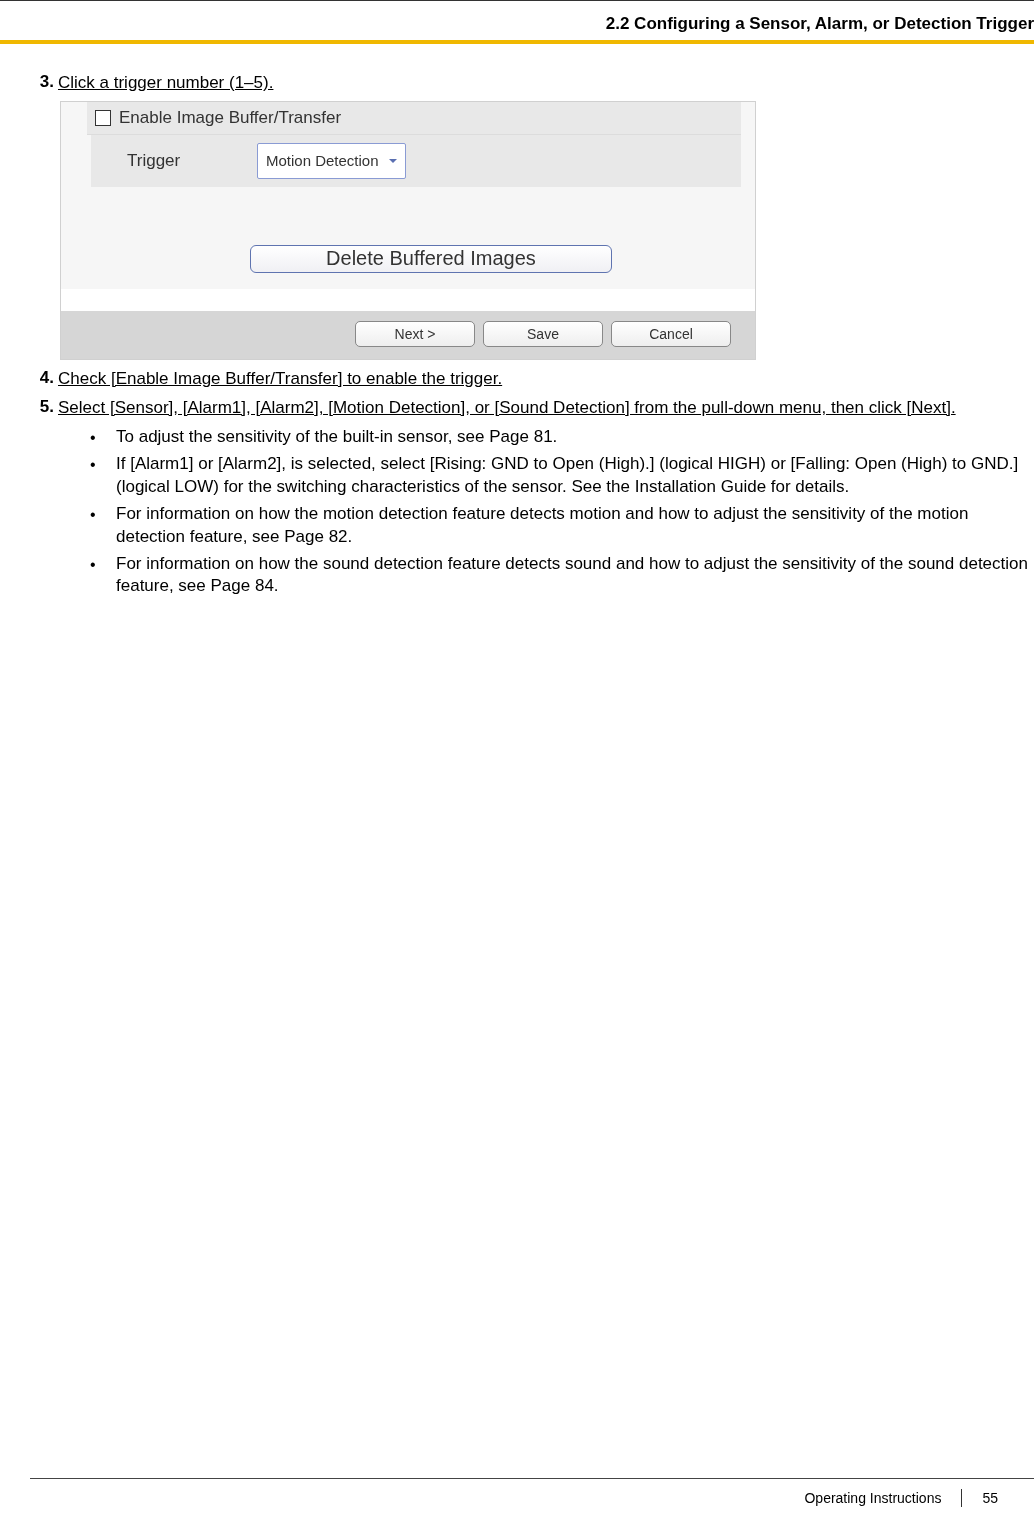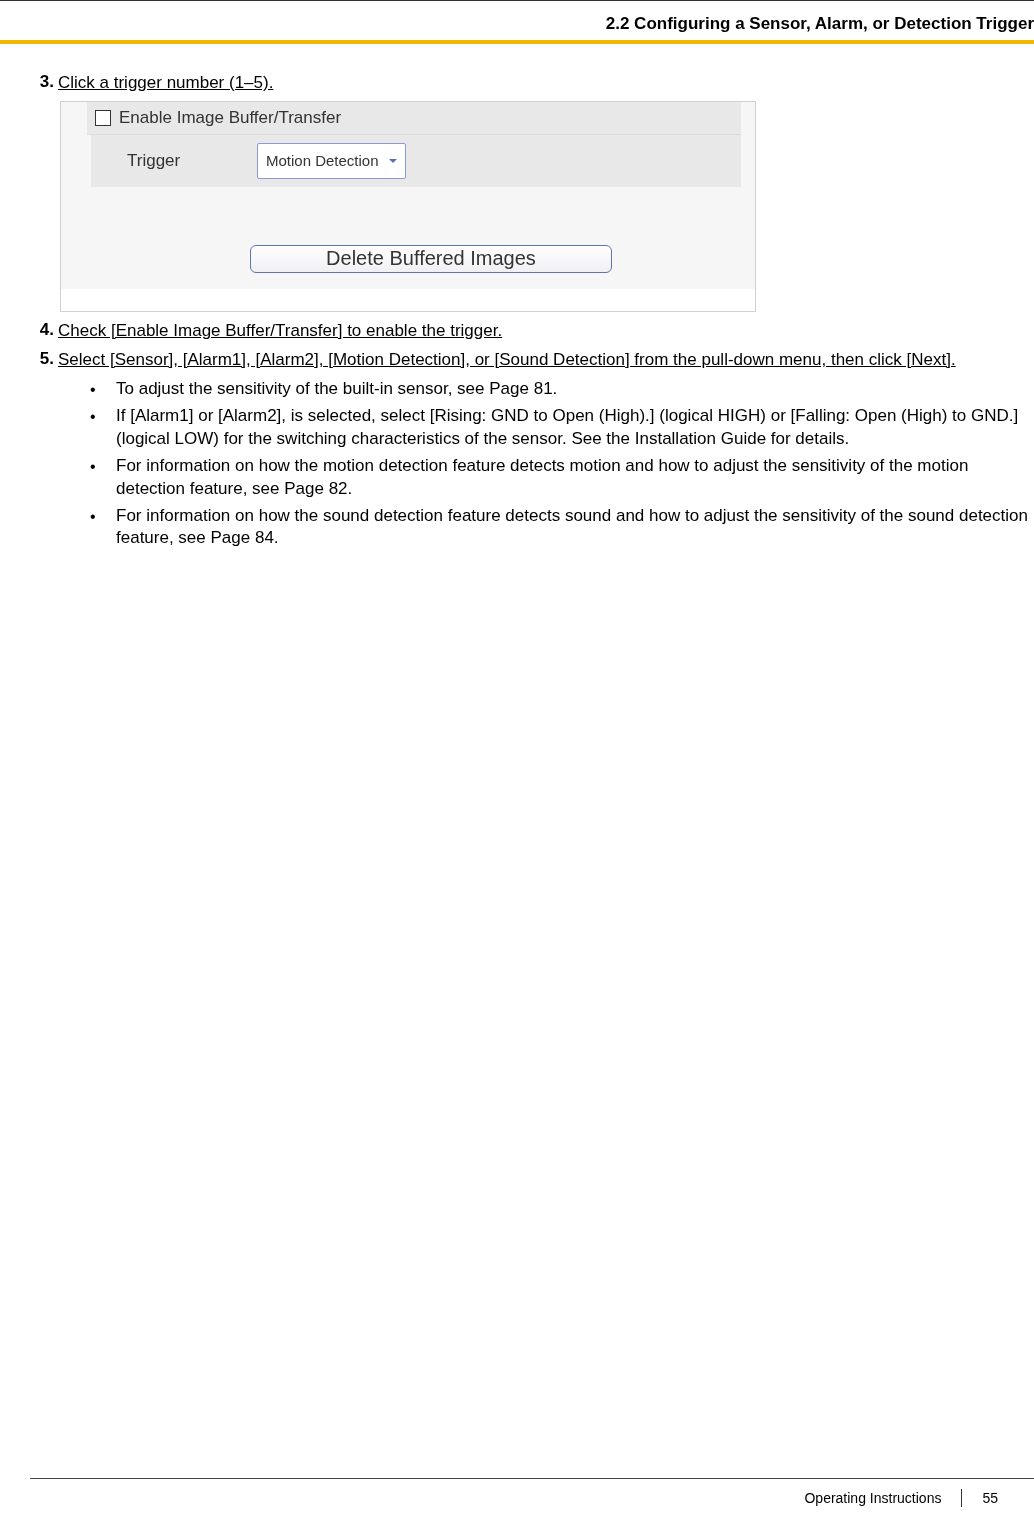--- a/index.html
+++ b/index.html
@@ -72,20 +72,25 @@
         </div>
 
         <div class="panel-mid-gap"></div>
 
         <div class="delete-row">
           <span class="wide-btn">Delete Buffered Images</span>
         </div>
 
         <div class="sep-band"></div>
 
+        <div class="bottom-bar">
+          <span class="small-btn">Next &gt;</span>
+          <span class="small-btn">Save</span>
+          <span class="small-btn">Cancel</span>
+        </div>
       </div>
     </div>
 
     <div class="step-row">
       <div class="step-num">4.</div>
       <div class="step-text">Check [Enable Image Buffer/Transfer] to enable the trigger.</div>
     </div>
 
     <div class="step-row">
       <div class="step-num">5.</div>

